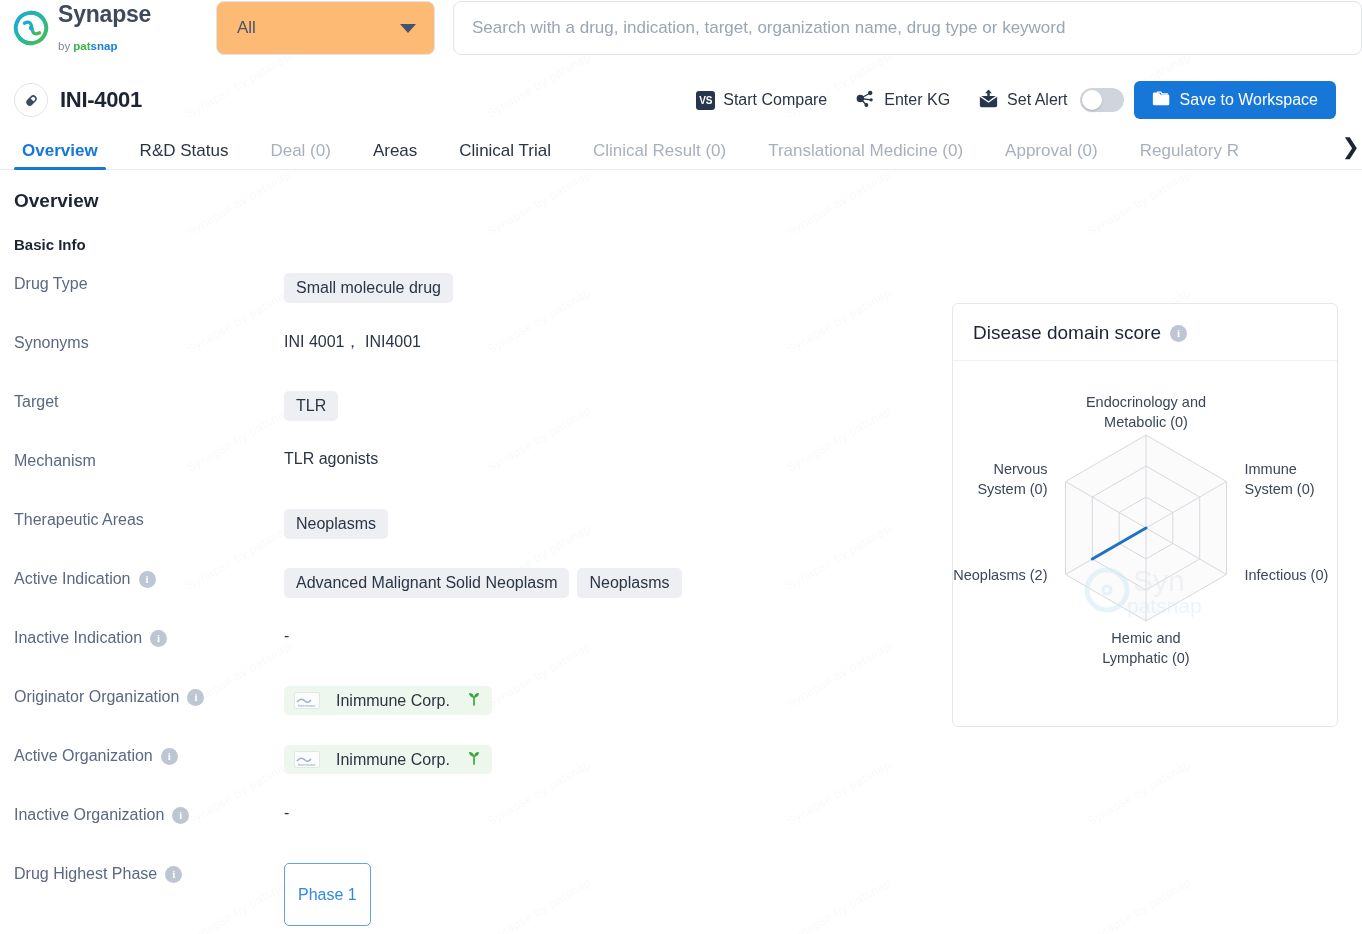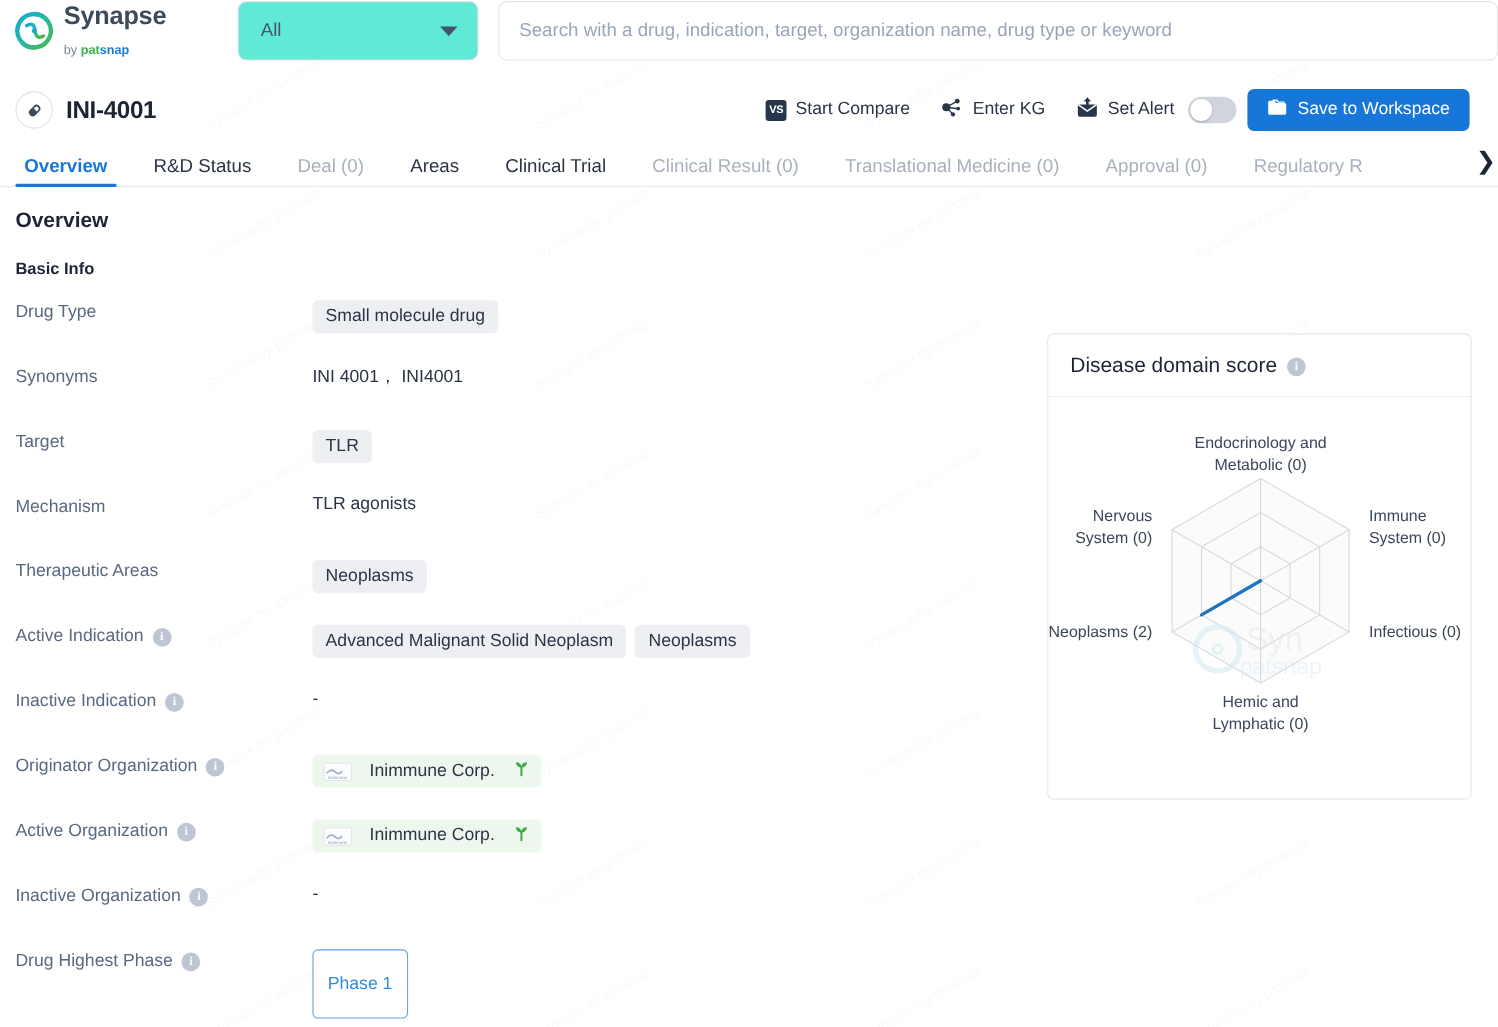--- a/index.html
+++ b/index.html
@@ -45,21 +45,21 @@
   .logo-sub .by { color: #7a8799; }
   .logo-sub .pat { color: #3bb54a; font-weight: 700; }
   .logo-sub .snap { color: #1b7fd4; font-weight: 700; }
 
   .scope-select {
     width: 219px; height: 54px; margin-left: 14px;
     border: 1px solid #dfe3ea; border-radius: 8px;
     display: flex; align-items: center; justify-content: space-between;
     padding: 0 18px 0 20px;
     font-size: 17px; color: #4a5568;
-    background: #5eead4; cursor: pointer;
+    background: #fdba74; cursor: pointer;
   }
   .caret {
     width: 0; height: 0;
     border-left: 8px solid transparent;
     border-right: 8px solid transparent;
     border-top: 9px solid #44546e;
   }
   .search-box {
     flex: 1; height: 54px; margin-left: 18px;
     border: 1px solid #dfe3ea; border-radius: 8px;

